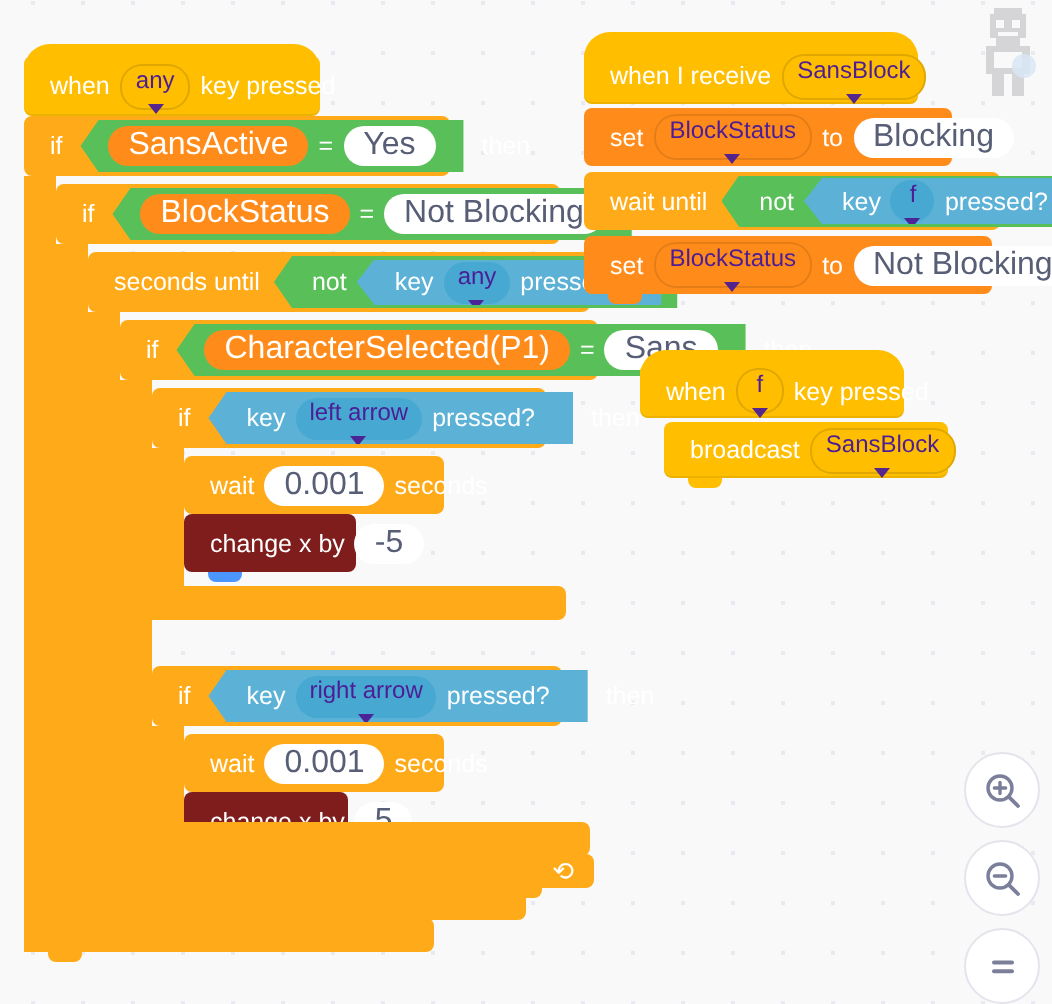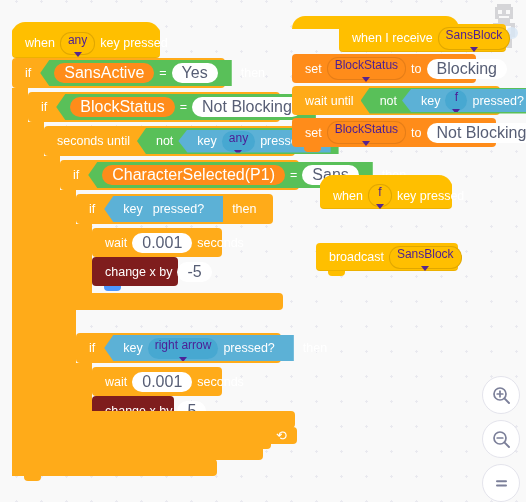--- a/index.html
+++ b/index.html
@@ -154,20 +154,24 @@
       <span class="lbl txt">=</span>
       <span class="oval white">Sans</span>
     </span>
     <span class="lbl txt" style="margin-left:4px;">then</span>
   </div>
 
   <div class="blk stack ctl" style="left:76px;top:194px;width:197px;height:30px;">
     <span class="lbl txt">if</span>
     <span class="hex sens" style="margin-left:4px;">
       <span class="lbl txt">key</span>
+      <span class="dd sens">
+        <span>left arrow</span>
+        <i class="caret"></i>
+      </span>
       <span class="lbl txt">pressed?</span>
     </span>
     <span class="lbl txt" style="margin-left:4px;">then</span>
   </div>
 
   <div class="blk stack ctl" style="left:92px;top:228px;width:130px;height:29px;">
     <span class="lbl txt">wait</span>
     <span class="oval white">0.001</span>
     <span class="lbl txt">seconds</span>
   </div>
@@ -209,21 +213,21 @@
   <div class="cfoot" style="left:60px;top:411px;width:235px;"></div>
   <div class="cfoot" style="left:44px;top:427px;width:253px;">
     <span class="loopicon" style="right:10px;top:1px;">⟲</span>
   </div>
   <div class="cfoot" style="left:28px;top:443px;width:235px;"></div>
   <div class="cfoot" style="left:12px;top:459px;width:205px;">
     <i class="notch ctl"></i>
   </div>
 
   <div class="hat" style="left:292px;top:16px;width:167px;"></div>
-  <div class="blk stack evt" style="left:292px;top:24px;width:167px;height:28px;margin-left:47px;">
+  <div class="blk stack evt" style="left:292px;top:24px;width:167px;height:28px;">
     <span class="lbl txt">when I receive</span>
     <span class="dd evt">
       <span>SansBlock</span>
       <i class="caret"></i>
     </span>
   </div>
 
   <div class="blk stack var" style="left:292px;top:54px;width:184px;height:29px;">
     <span class="lbl txt">set</span>
     <span class="dd var">
@@ -263,21 +267,21 @@
   <div class="hat" style="left:320px;top:175px;width:132px;"></div>
   <div class="blk stack evt" style="left:320px;top:182px;width:132px;height:27px;">
     <span class="lbl txt">when</span>
     <span class="dd evt">
       <span>f</span>
       <i class="caret"></i>
     </span>
     <span class="lbl txt">key pressed</span>
   </div>
 
-  <div class="blk stack evt" style="left:316px;top:211px;width:142px;height:28px;background:#FFBF00;margin-top:32px;">
+  <div class="blk stack evt" style="left:332px;top:211px;width:142px;height:28px;background:#FFBF00;">
     <span class="lbl txt">broadcast</span>
     <span class="dd evt">
       <span>SansBlock</span>
       <i class="caret"></i>
     </span>
     <i class="notch evt"></i>
   </div>
 
   <div class="zoombtn" style="left:482px;top:376px;">
     <svg width="19" height="19" viewBox="0 0 19 19">

